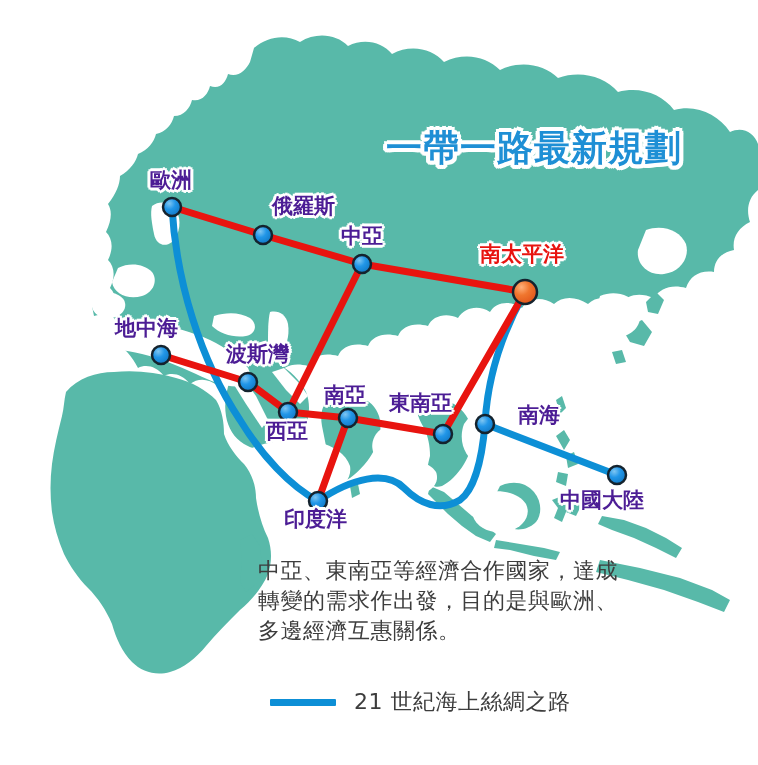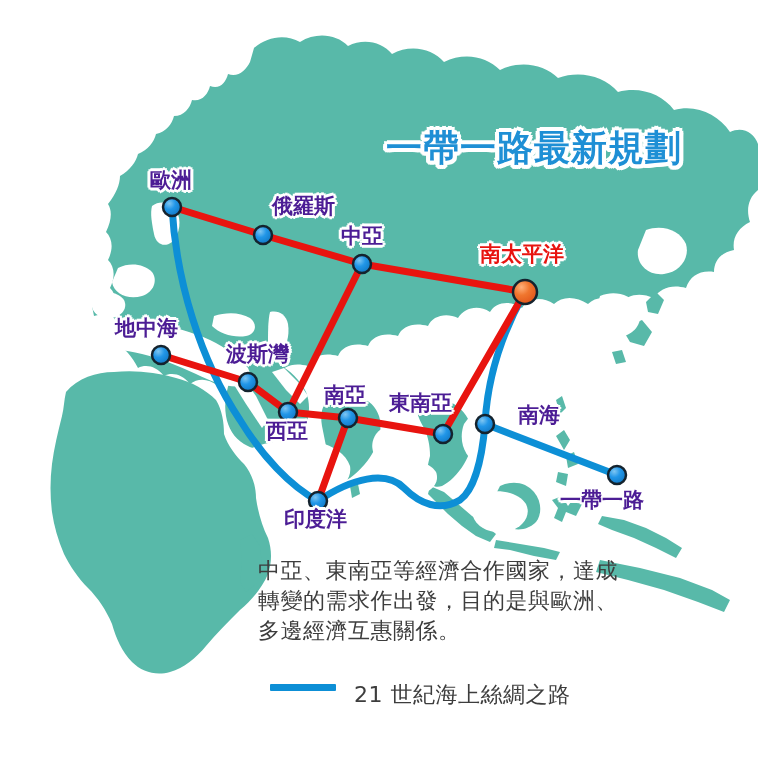--- a/index.html
+++ b/index.html
@@ -95,20 +95,21 @@
   }
 
   
   #legend {
     position: absolute;
     left: 270px;
     top: 684px;
   }
   .legend-row {
     display: flex;
+    align-items: center;
     height: 36px;
   }
   .legend-swatch {
     width: 66px;
     height: 7px;
     border-radius: 1px;
     flex: 0 0 auto;
   }
   .legend-swatch.sea  { background: #0d8fd6; }
   .legend-swatch.land { background: #e8140f; }
@@ -519,21 +520,21 @@
   <div class="map-label" style="left:236px; top:196px;padding-left:36px;">俄羅斯</div>
   <div class="map-label" style="left:341px; top:226px;">中亞</div>
   <div class="map-label china" style="left:480px; top:244px;">南太平洋</div>
   <div class="map-label" style="left:115px; top:318px;">地中海</div>
   <div class="map-label" style="left:226px; top:344px;">波斯灣</div>
   <div class="map-label" style="left:266px; top:421px;">西亞</div>
   <div class="map-label" style="left:324px; top:385px;">南亞</div>
   <div class="map-label" style="left:389px; top:393px;">東南亞</div>
   <div class="map-label" style="left:518px; top:405px;">南海</div>
   <div class="map-label" style="left:284px; top:509px;text-align:center;">印度洋</div>
-  <div class="map-label" style="left:560px; top:490px;">一帶一路</div>
+  <div class="map-label" style="left:560px; top:490px;">中國大陸</div>
 
   <div id="caption">
     <div class="caption-line">中亞、東南亞等經濟合作國家，達成</div>
     <div class="caption-line">轉變的需求作出發，目的是與歐洲、</div>
     <div class="caption-line">多邊經濟互惠關係。</div>
   </div>
 
   <div id="legend">
     <div class="legend-row">
       <span class="legend-swatch sea"></span>

